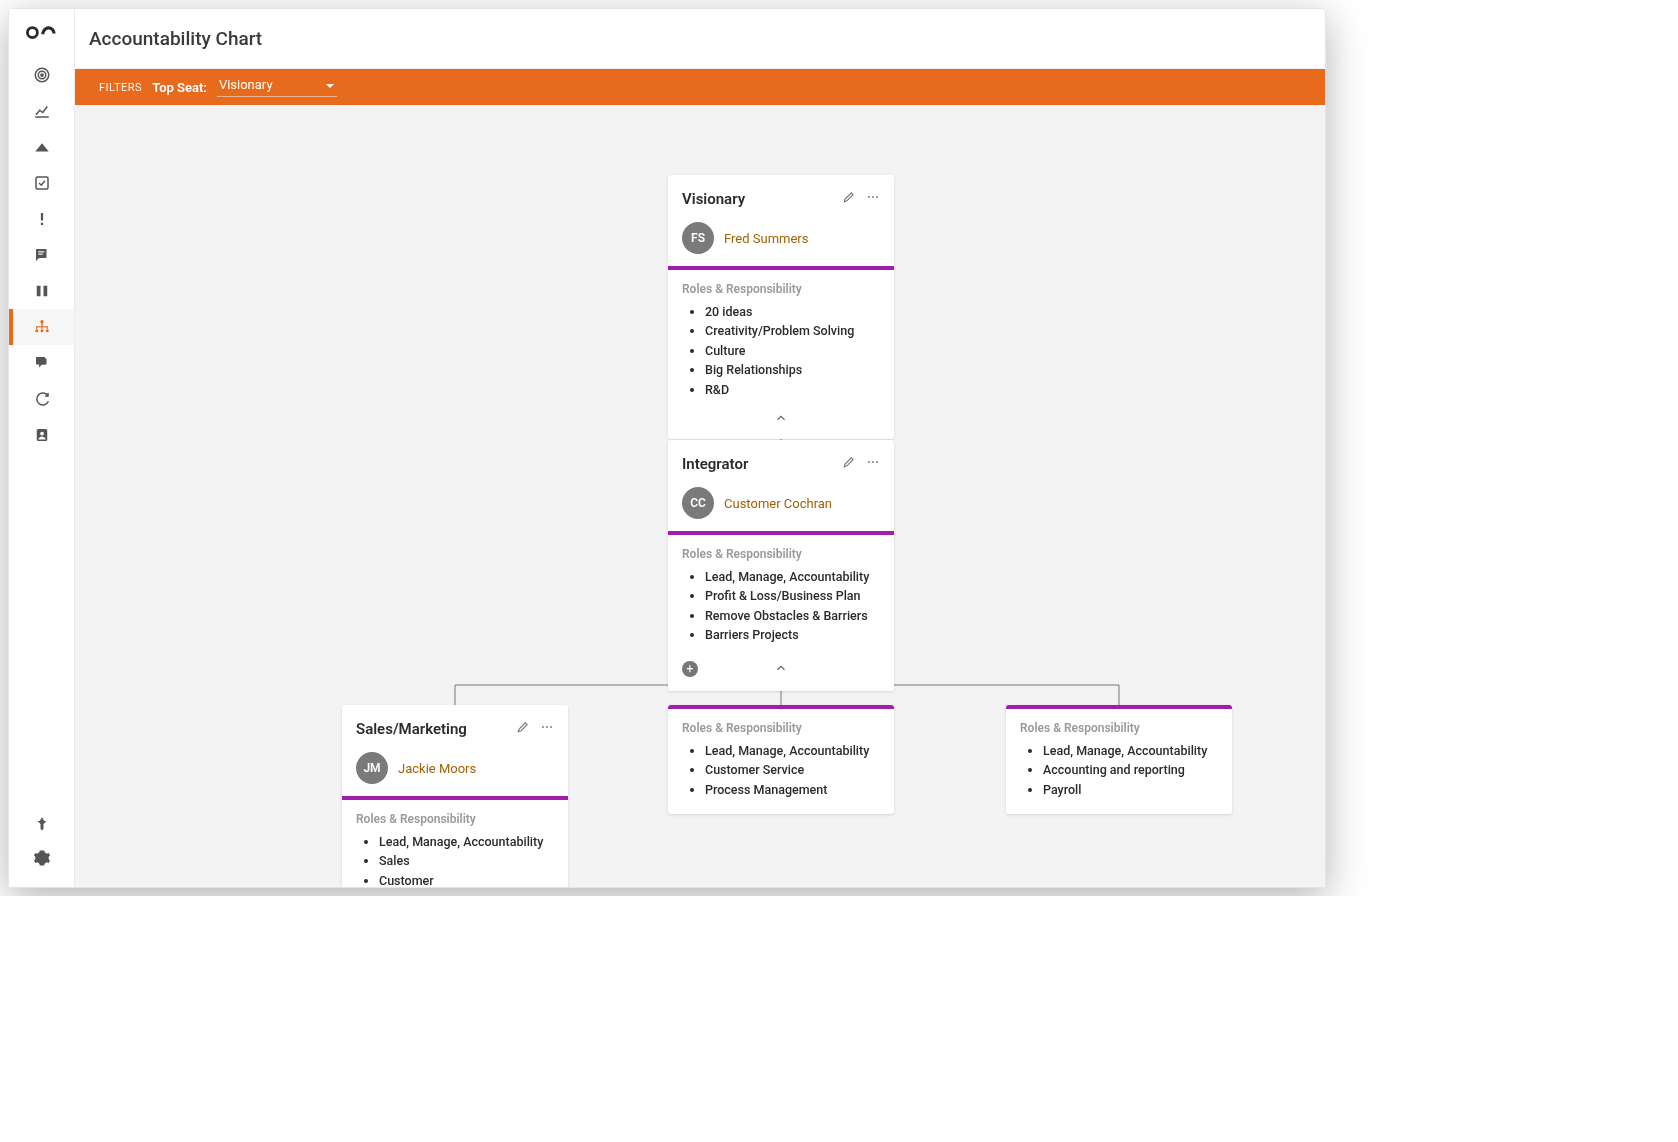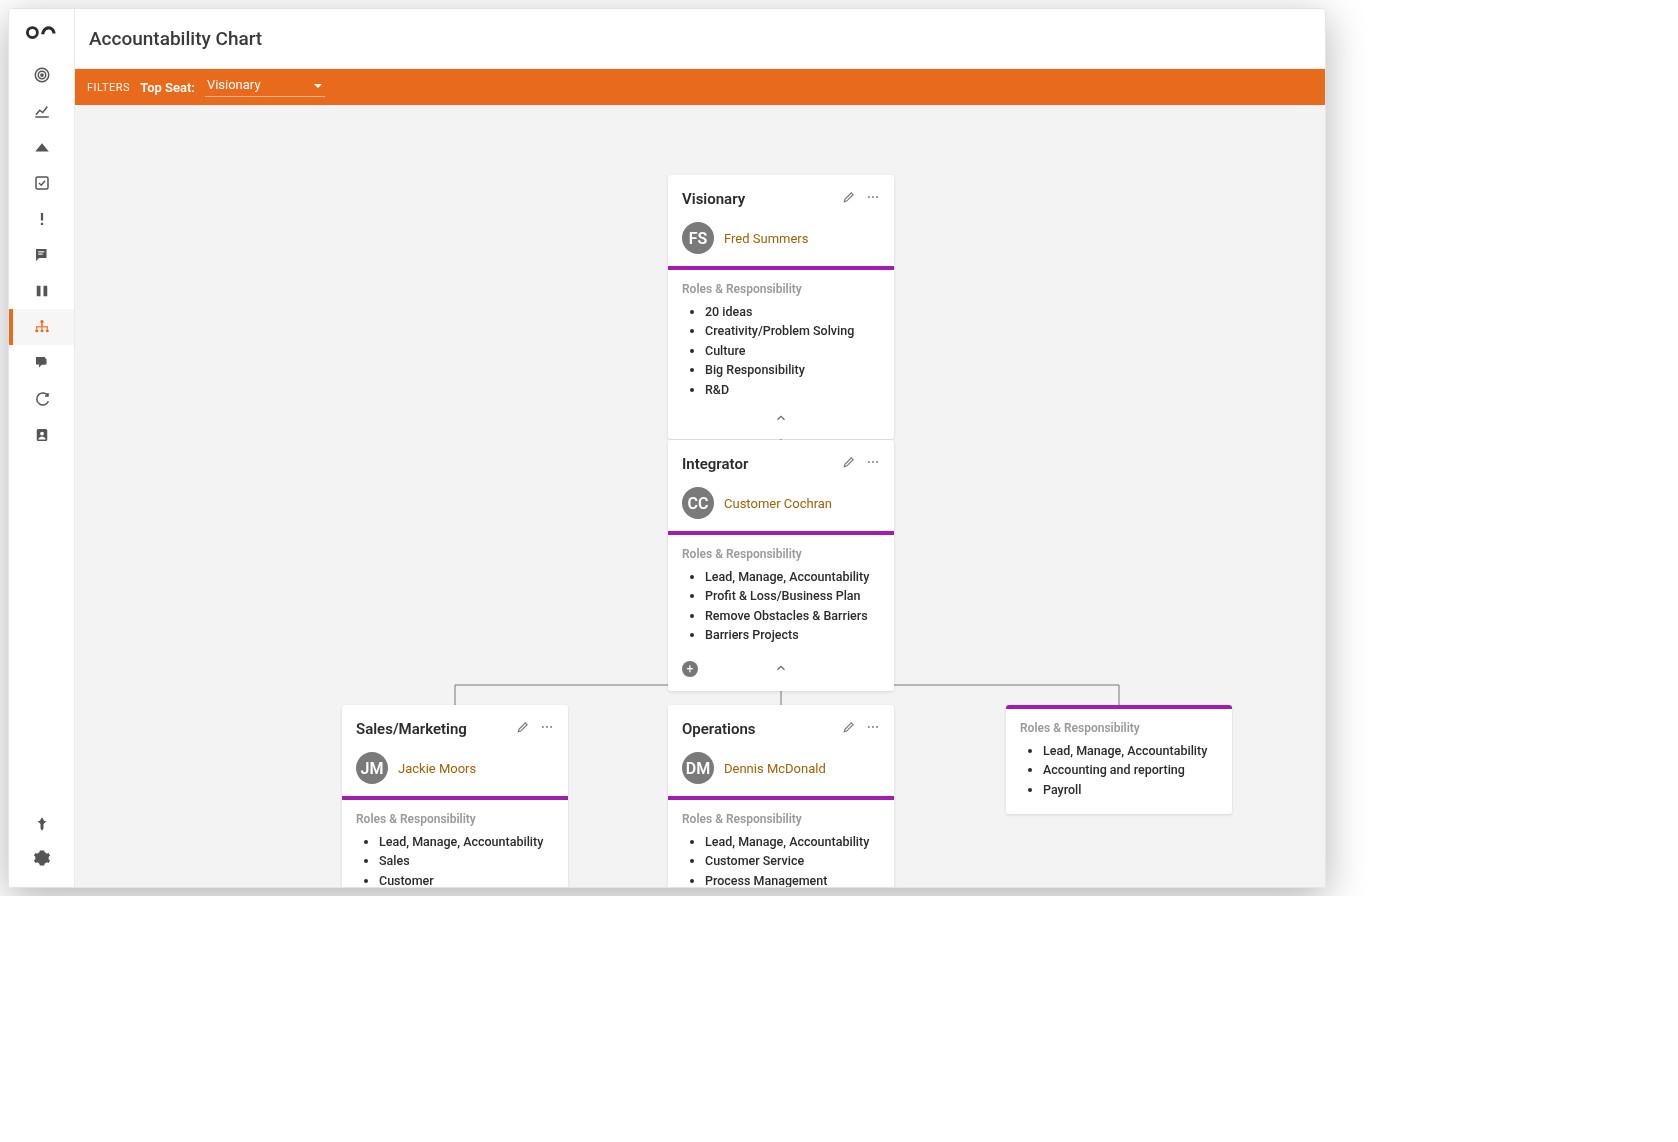--- a/index.html
+++ b/index.html
@@ -15,42 +15,42 @@
   .nav li.active::before { content:""; position:absolute; left:0; top:0; bottom:0; width:4px; background:#e86a1c; }
   .nav li.active svg { color:#e86a1c; }
   .sidebar-bottom { width:100%; padding-bottom:12px; }
   .sidebar-bottom .nav li { height:34px; }
 
   
   .header { position:absolute; left:66px; right:0; top:0; height:60px; display:flex; align-items:center; padding:0 14px; border-bottom:1px solid #f0f0f0; }
   .header h1 { font-size:19px; font-weight:500; color:#3a3a3a; margin:0; }
 
   
-  .filterbar { position:absolute; left:66px; right:0; top:60px; height:36px; background:#e86a1c; color:#fff; display:flex; align-items:center; padding:0 12px; font-size:13px; gap:10px; }
+  .filterbar { position:absolute; left:66px; right:0; top:60px; height:36px; background:#e86a1c; color:#fff; display:flex; align-items:center; padding:0 24px; font-size:13px; gap:10px; }
   .filterbar .lbl { font-size:11px; letter-spacing:.5px; opacity:.95; }
   .filterbar .strong { font-weight:600; }
   .filterbar .select { position:relative; }
   .filterbar .select span { padding-right:26px; border-bottom:1px solid rgba(255,255,255,.5); padding-bottom:4px; padding-left:2px; min-width:120px; display:inline-block; }
   .filterbar .select .caret { position:absolute; right:2px; top:4px; }
 
   
   .canvas { position:absolute; left:66px; right:0; top:96px; bottom:0; background:#f3f3f3; overflow:hidden; }
 
   
   .lines { position:absolute; inset:0; pointer-events:none; }
 
   
   .card { position:absolute; width:226px; background:#fff; border-radius:3px; box-shadow:0 1px 3px rgba(0,0,0,.12); overflow:hidden; }
   .card .head { padding:14px 14px 12px; }
   .card .titlebar { display:flex; align-items:center; justify-content:space-between; }
   .card .title { font-size:15px; font-weight:600; color:#2b2b2b; }
   .card .actions { display:flex; gap:10px; color:#777; }
   .card .actions svg { width:14px; height:14px; cursor:pointer; }
   .card .person { display:flex; align-items:center; gap:10px; margin-top:14px; }
-  .avatar { width:32px; height:32px; border-radius:50%; background:#7a7a7a; color:#fff; font-size:16px; font-weight:600; display:flex; align-items:center; justify-content:center; }
+  .avatar { width:32px; height:32px; border-radius:50%; background:#7a7a7a; color:#fff; font-size:12px; font-weight:600; display:flex; align-items:center; justify-content:center; }
   .card .person .name { font-size:13px; color:#a16207; }
   .card .body { border-top:4px solid #a21caf; padding:12px 14px 14px; }
   .card .section-label { font-size:12px; font-weight:600; color:#9a9a9a; margin-bottom:6px; }
   .card ul.roles { margin:1px; padding-left:22px; }
   .card ul.roles li { font-size:12.5px; color:#2b2b2b; line-height:1.55; font-weight:500; }
   .card .foot { display:flex; align-items:center; justify-content:space-between; padding:4px 14px 12px; margin-top:-4px; }
   .card .foot .addbtn { width:16px; height:16px; border-radius:50%; background:#777; color:#fff; display:flex; align-items:center; justify-content:center; font-size:12px; cursor:pointer; }
   .card .foot .collapse { color:#666; cursor:pointer; }
   .card .foot .collapse svg, .card .head .collapse svg { width:14px; height:14px; }
   .card .centercollapse { text-align:center; padding:0 0 10px; color:#666; margin-top:-4px; }
@@ -205,21 +205,21 @@
           <div class="avatar">FS</div>
           <div class="name">Fred Summers</div>
         </div>
       </div>
       <div class="body">
         <div class="section-label">Roles &amp; Responsibility</div>
         <ul class="roles">
           <li>20 ideas</li>
           <li>Creativity/Problem Solving</li>
           <li>Culture</li>
-          <li>Big Responsibility</li>
+          <li>Big Relationships</li>
           <li>R&amp;D</li>
         </ul>
       </div>
       <div class="centercollapse">
         <span><svg width="14" height="14" viewBox="0 0 24 24" fill="none" stroke="currentColor" stroke-width="2">
               <path d="M6 15l6-6 6 6"></path>
             </svg></span>
       </div>
     </div>
 
@@ -286,39 +286,20 @@
         <ul class="roles">
           <li>Lead, Manage, Accountability</li>
           <li>Sales</li>
           <li>Customer</li>
 
         </ul>
       </div>
     </div>
 
     <div class="card" style="left:593px; top:600px;">
-      <div class="head">
-        <div class="titlebar">
-          <div class="title">Operations</div>
-          <div class="actions">
-            <span><svg viewBox="0 0 24 24" fill="none" stroke="currentColor" stroke-width="2">
-                  <path d="M4 20l4-1 11-11-3-3L5 16z"></path>
-                </svg></span>
-            <span><svg viewBox="0 0 24 24" fill="currentColor">
-                  <circle cx="5" cy="12" r="1.6"></circle>
-                  <circle cx="12" cy="12" r="1.6"></circle>
-                  <circle cx="19" cy="12" r="1.6"></circle>
-                </svg></span>
-          </div>
-        </div>
-        <div class="person">
-          <div class="avatar">DM</div>
-          <div class="name">Dennis McDonald</div>
-        </div>
-      </div>
       <div class="body">
         <div class="section-label">Roles &amp; Responsibility</div>
         <ul class="roles">
           <li>Lead, Manage, Accountability</li>
           <li>Customer Service</li>
           <li>Process Management</li>
 
         </ul>
       </div>
     </div>

